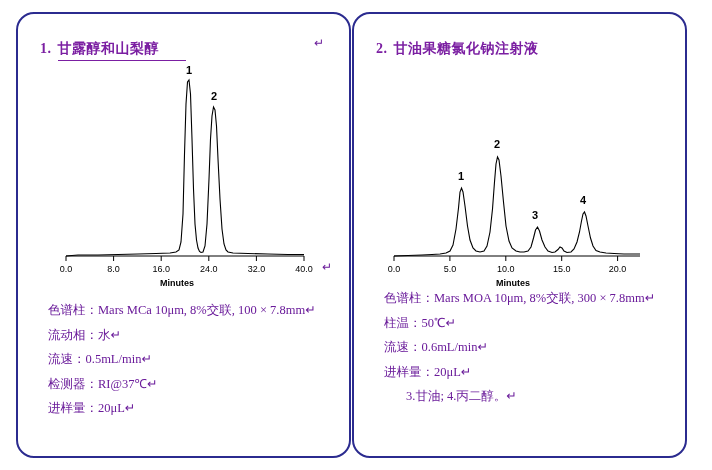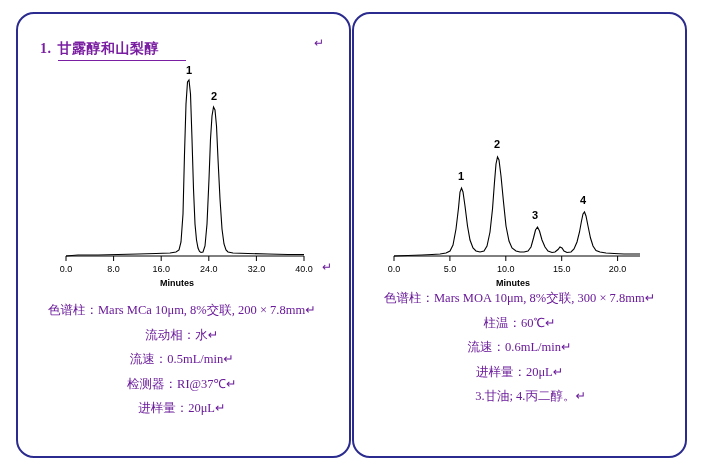--- a/index.html
+++ b/index.html
@@ -66,21 +66,20 @@
     position: absolute;
     left: 30px;
     font-size: 12.5px;
     color: #6a1b9a;
     font-family: "Liberation Serif", serif;
     line-height: 1.0;
   }
   .spec-line {
     margin-bottom: 12px;
     white-space: nowrap;
-    text-align: center;
   }
   .spec-line.indent2 {
     padding-left: 22px;
     margin-bottom: 10px;
   }
   .stray-mark {
     position: absolute;
     color: #6a1b9a;
     font-size: 12px;
   }
@@ -118,31 +117,34 @@
         <text x="218.4" y="208" font-family="Liberation Sans, sans-serif" font-size="9" text-anchor="middle" fill="#000">32.0</text>
         <text x="266" y="208" font-family="Liberation Sans, sans-serif" font-size="9" text-anchor="middle" fill="#000">40.0</text>
 
         <text x="151" y="10" font-family="Liberation Sans, sans-serif" font-size="11" font-weight="bold" text-anchor="middle" fill="#000">1</text>
         <text x="176" y="36" font-family="Liberation Sans, sans-serif" font-size="11" font-weight="bold" text-anchor="middle" fill="#000">2</text>
       </svg>
       <div style="position:absolute; left:0; top:214px; width:278px; text-align:center; font-family:'Liberation Sans', sans-serif; font-size:9px; font-weight:bold; color:#000;">Minutes</div>
     </div>
 
     <div class="specs" style="top:290px;">
-      <div class="spec-line">色谱柱：Mars MCa 10μm, 8%交联, 200 × 7.8mm↵</div>
+      <div class="spec-line">色谱柱：Mars MCa 10μm, 8%交联, 100 × 7.8mm↵</div>
       <div class="spec-line">流动相：水↵</div>
       <div class="spec-line">流速：0.5mL/min↵</div>
       <div class="spec-line">检测器：RI@37℃↵</div>
       <div class="spec-line">进样量：20μL↵</div>
 
     </div>
   </div>
 
   <div class="panel panel-right">
 
+    <div class="panel-title">
+      <span class="num">2.</span><span>甘油果糖氯化钠注射液</span>
+    </div>
 
     <div class="chart">
       <svg width="278" height="215" viewBox="0 0 278 215" xmlns="http://www.w3.org/2000/svg">
         <polyline fill="none" stroke="#000000" stroke-width="1.1" points="20,192 34,191.5 48,191 58,190.5 66,190 72,189 76,187 79,181 82,165 84.5,144 86,128 87.5,124 89,128 91,142 93.5,162 96,176 99,184 102,187 106,188 110,187 113,182 116,168 118.5,145 120.5,118 122,100 123.5,93 125,96 127,112 129.5,138 132,162 135,177 138,184 142,187 146,188 150,188 154,187 157,183 159.5,174 161.5,166 163.5,163 165.5,167 168,176 171,183 174,187 178,188.5 181,188 184,185.5 186,183 188,184 190,187 193,188.5 197,188 200,185 203,178 205.5,168 207.5,157 209,150 210.5,148 212,152 214,162 216.5,174 219,182 222,186.5 226,188 232,189 240,189.5 250,190 258,190 266,190"></polyline>
         <line x1="20" y1="192" x2="266" y2="192" stroke="#000000" stroke-width="1"></line>
         <line x1="20" y1="192" x2="20" y2="197" stroke="#000000" stroke-width="1"></line>
         <line x1="75.9" y1="192" x2="75.9" y2="197" stroke="#000000" stroke-width="1"></line>
         <line x1="131.8" y1="192" x2="131.8" y2="197" stroke="#000000" stroke-width="1"></line>
         <line x1="187.7" y1="192" x2="187.7" y2="197" stroke="#000000" stroke-width="1"></line>
         <line x1="243.6" y1="192" x2="243.6" y2="197" stroke="#000000" stroke-width="1"></line>
@@ -154,21 +156,21 @@
         <text x="87" y="116" font-family="Liberation Sans, sans-serif" font-size="11" font-weight="bold" text-anchor="middle" fill="#000">1</text>
         <text x="123" y="84" font-family="Liberation Sans, sans-serif" font-size="11" font-weight="bold" text-anchor="middle" fill="#000">2</text>
         <text x="161" y="155" font-family="Liberation Sans, sans-serif" font-size="11" font-weight="bold" text-anchor="middle" fill="#000">3</text>
         <text x="209" y="140" font-family="Liberation Sans, sans-serif" font-size="11" font-weight="bold" text-anchor="middle" fill="#000">4</text>
       </svg>
       <div style="position:absolute; left:0; top:214px; width:278px; text-align:center; font-family:'Liberation Sans', sans-serif; font-size:9px; font-weight:bold; color:#000;">Minutes</div>
     </div>
 
     <div class="specs" style="top:278px;">
       <div class="spec-line">色谱柱：Mars MOA 10μm, 8%交联, 300 × 7.8mm↵</div>
-      <div class="spec-line">柱温：60℃↵</div>
+      <div class="spec-line">柱温：50℃↵</div>
       <div class="spec-line">流速：0.6mL/min↵</div>
       <div class="spec-line">进样量：20μL↵</div>
       <div class="spec-line indent2">3.甘油; 4.丙二醇。↵</div>
     </div>
   </div>
 
   <div class="stray-mark" style="left:314px; top:36px;">↵</div>
   <div class="stray-mark" style="left:322px; top:260px;">↵</div>
 
 </div>

